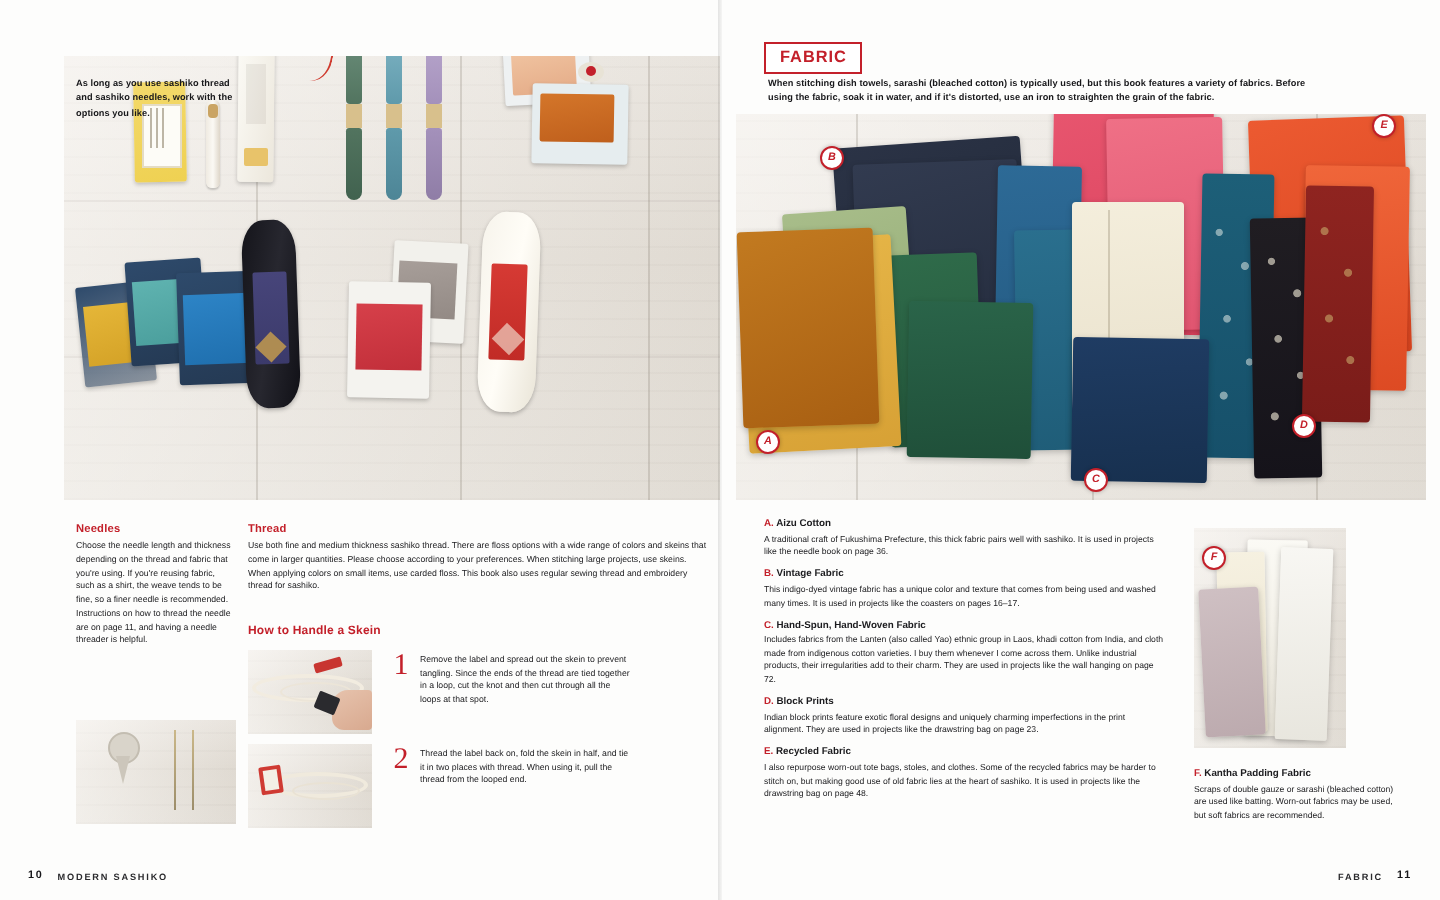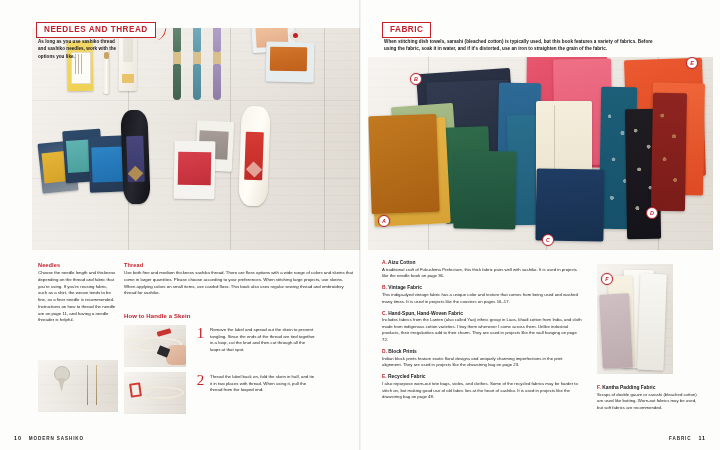--- a/index.html
+++ b/index.html
@@ -85,23 +85,20 @@
   .folio{font-size:5.4px;font-weight:bold;color:#17171a;}
   .ftitle{font-weight:bold;}
 </style>
 </head>
 <body>
 
 <div class="spread">
 
   <div class="page page-left">
 
-    <div class="chip-wrap" style="left:36px;top:18px;">
-      <span class="chip">NEEDLES AND THREAD</span>
-    </div>
 
     <div class="intro" style="left:38px;top:38px;width:85px;">As long as you use sashiko thread and sashiko needles, work with the options you like.</div>
 
     <div class="photo" style="left:32px;top:28px;width:328px;height:222px;">
       <div class="wallbg"></div>
       <div class="plank" style="left:96px;"></div>
       <div class="plank" style="left:198px;"></div>
       <div class="plank" style="left:292px;"></div>
       <div class="grain" style="top:72px;"></div>
       <div class="grain" style="top:150px;"></div>

